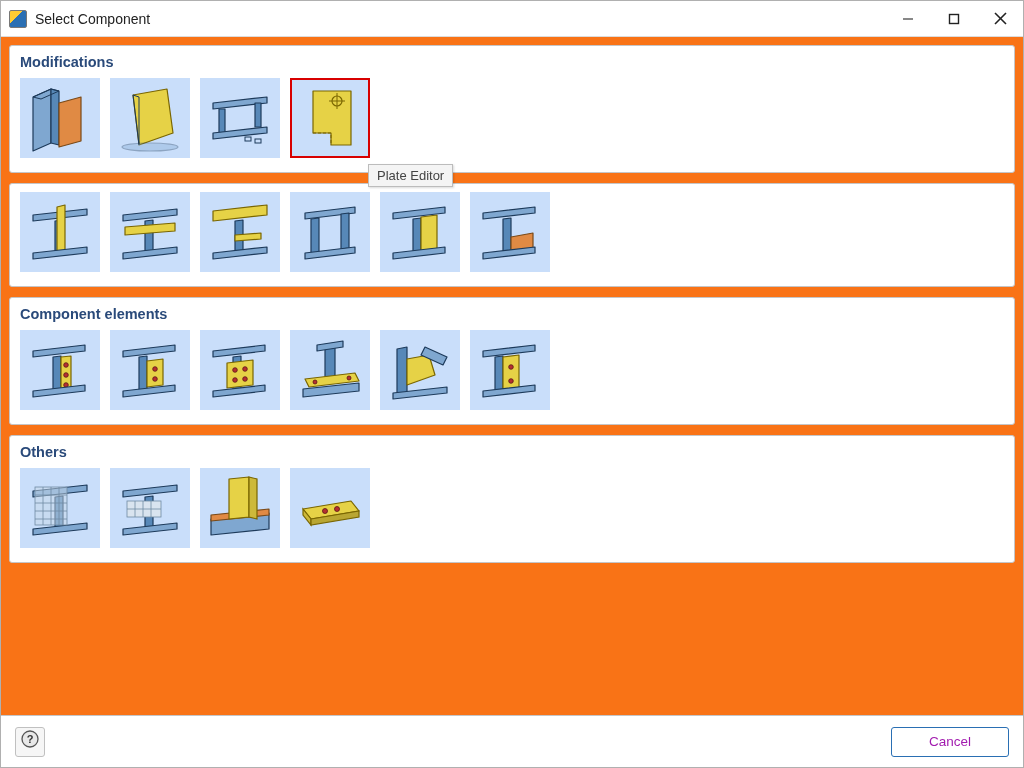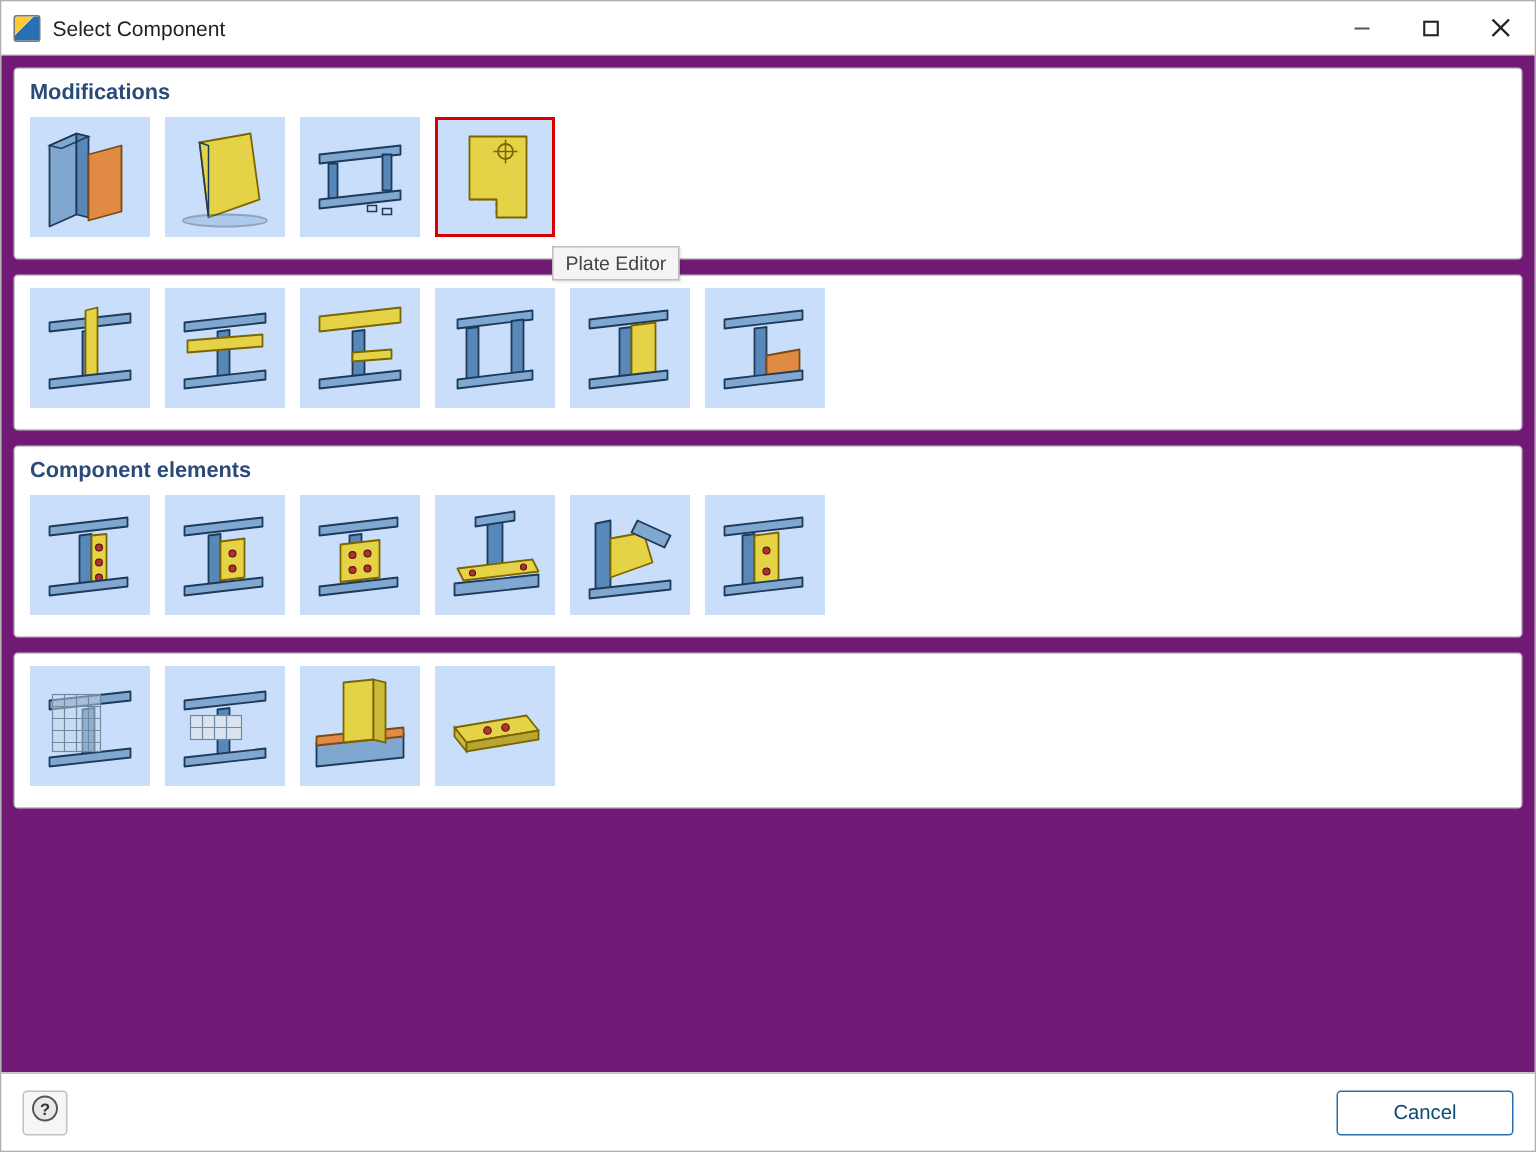--- a/index.html
+++ b/index.html
@@ -30,21 +30,21 @@
     width: 46px; height: 36px;
     display: flex; align-items: center; justify-content: center;
     font-size: 14px; color: #222;
     cursor: default;
     background: transparent; border: none;
   }
   .win-btn svg { display: block; }
   .content {
     flex: 1;
     padding: 8px 8px 0 8px;
-    background: #701a75;
+    background: #f97316;
     display: flex; flex-direction: column;
     gap: 10px;
     overflow: auto;
   }
   .group {
     background: #fff;
     border: 1px solid #c5c5c7;
     border-radius: 3px;
     padding: 8px 10px 14px 10px;
   }
@@ -97,21 +97,21 @@
     display: flex; align-items: center; justify-content: center;
     cursor: pointer;
     font-size: 17px; font-weight: bold; color: #333;
   }
   .footer-spacer { flex: 1; }
   .cancel-btn {
     min-width: 118px; height: 30px;
     border: 1.5px solid #2a6fb3;
     border-radius: 3px;
     background: #fff;
-    color: #0c4a6e;
+    color: #a21caf;
     font-size: 13.5px;
     cursor: pointer;
   }
   
   .s-blue { fill:#7fa7d0; stroke:#1d3a5a; stroke-width:1.2; stroke-linejoin:round; }
   .s-dblue { fill:#5788b8; stroke:#1d3a5a; stroke-width:1.2; stroke-linejoin:round; }
   .s-yel  { fill:#e6d246; stroke:#7a6600; stroke-width:1.2; stroke-linejoin:round; }
   .s-org  { fill:#e08a44; stroke:#7a4a18; stroke-width:1.2; stroke-linejoin:round; }
   .s-grid { fill:none; stroke:#6f8aa3; stroke-width:0.8; }
   .s-red  { fill:#b53030; stroke:#5a1717; stroke-width:0.8; }
@@ -320,20 +320,21 @@
             <circle class="s-red" cx="36" cy="32" r="2.3"></circle>
               <circle class="s-red" cx="36" cy="46" r="2.3"></circle>
             <polygon class="s-blue" points="8,56 60,50 60,56 8,62"></polygon>
           </svg>
         </div>
 
       </div>
     </div>
 
     <div class="group">
+      <div class="group-title">Others</div>
       <div class="icons-row">
 
         <div class="component-icon">
           <svg width="70" height="70" viewBox="0 0 70 70">
             <polygon class="s-blue" points="8,18 62,12 62,18 8,24"></polygon>
             <polygon class="s-dblue" points="30,24 38,23 38,56 30,57"></polygon>
             <polygon class="s-blue" points="8,56 62,50 62,56 8,62"></polygon>
             <g class="s-grid">
               <rect x="10" y="14" width="32" height="38" fill="rgba(200,215,232,0.5)"></rect>
               <line x1="10" y1="22" x2="42" y2="22"></line>

